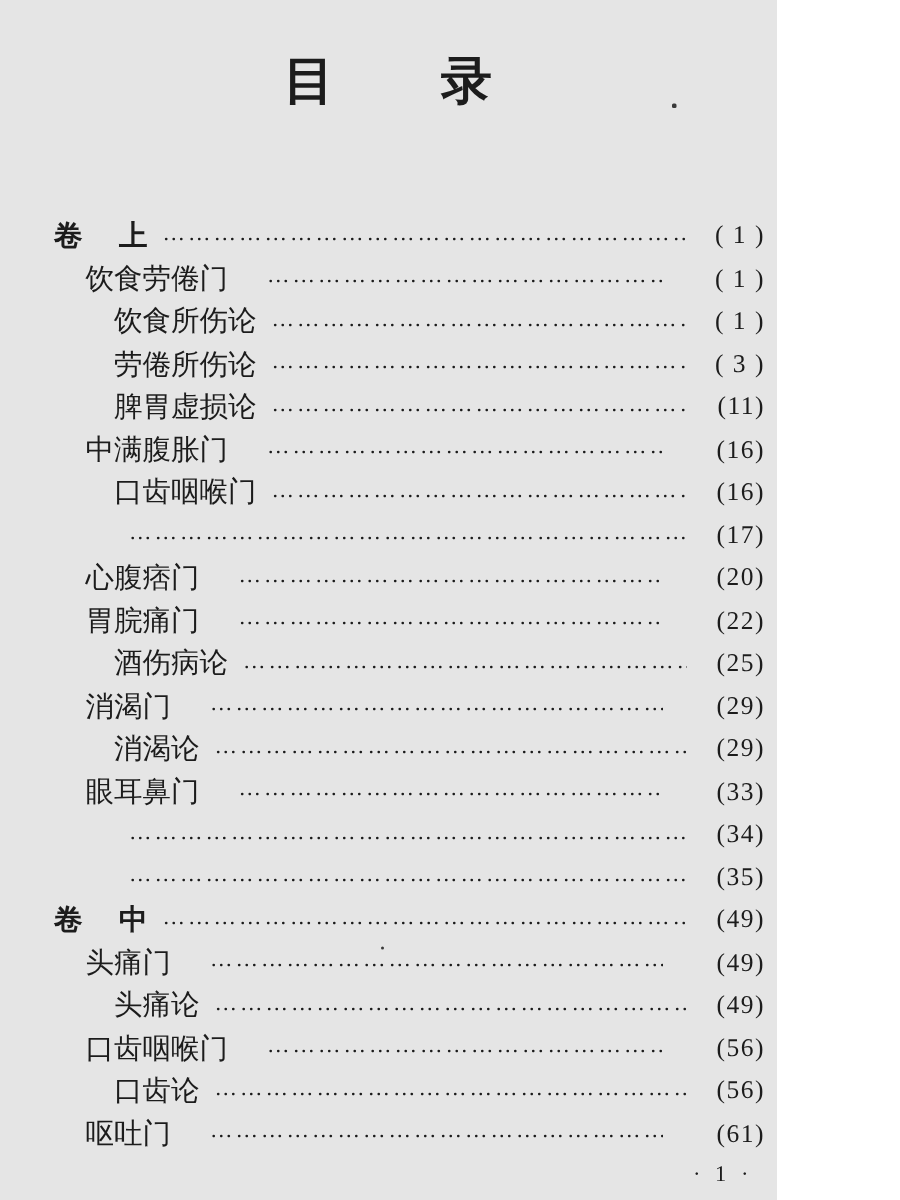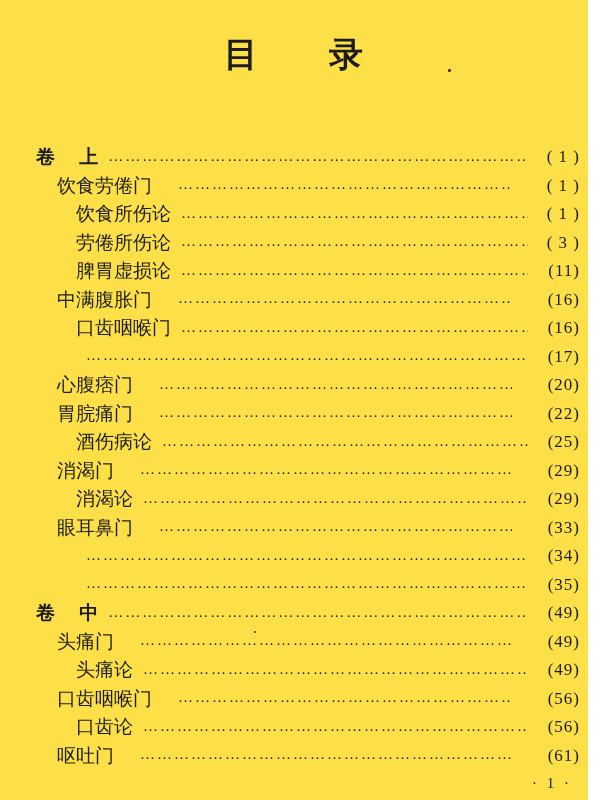--- a/index.html
+++ b/index.html
@@ -3,22 +3,22 @@
 <meta charset="utf-8">
 <style>
   html, body { margin: 0; padding: 0; }
   body {
     width: 600px; height: 800px;
     background: #ffffff;
     font-family: "Liberation Serif", "DejaVu Serif", serif;
   }
   .page {
     position: relative;
-    width: 588px; height: 800px;
-    background: #fde047;
+    width: 518px; height: 800px;
+    background: #e5e5e5;
     color: #1c1c1c;
     overflow: hidden;
   }
   .title {
     position: absolute;
     top: 13px; left: 0; width: 100%;
     text-align: center;
     font-size: 34px;
     font-weight: 700;
     letter-spacing: 1px;

